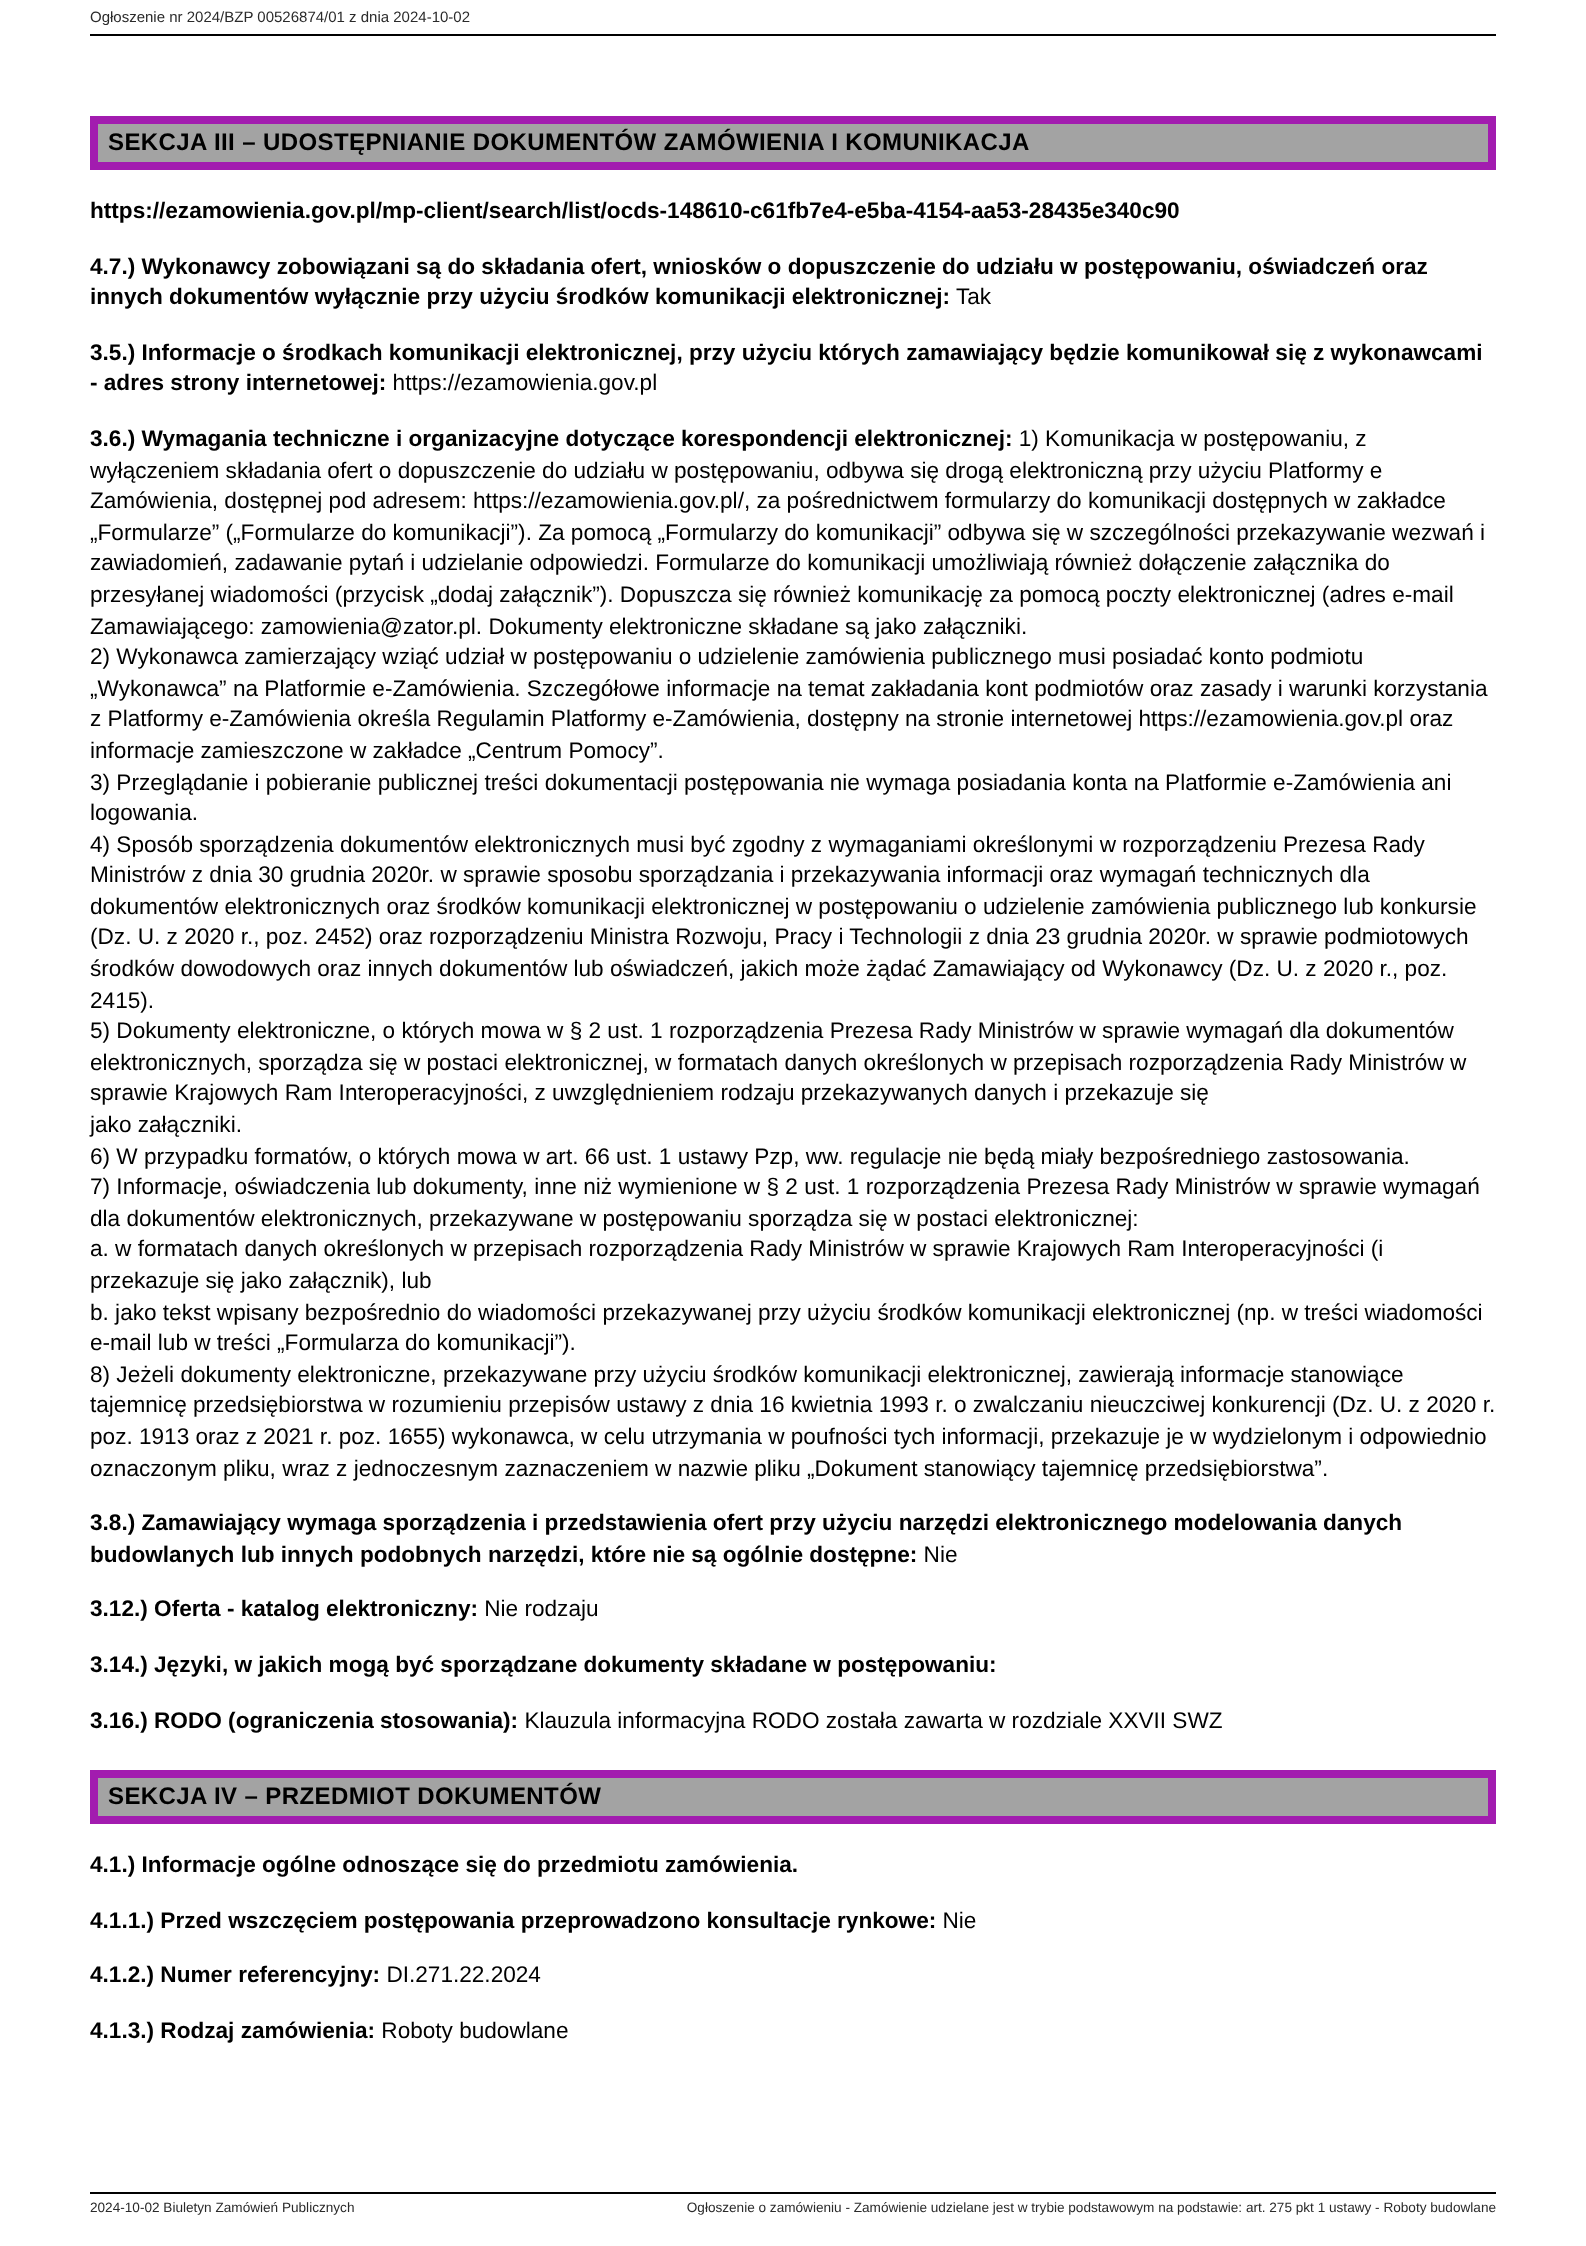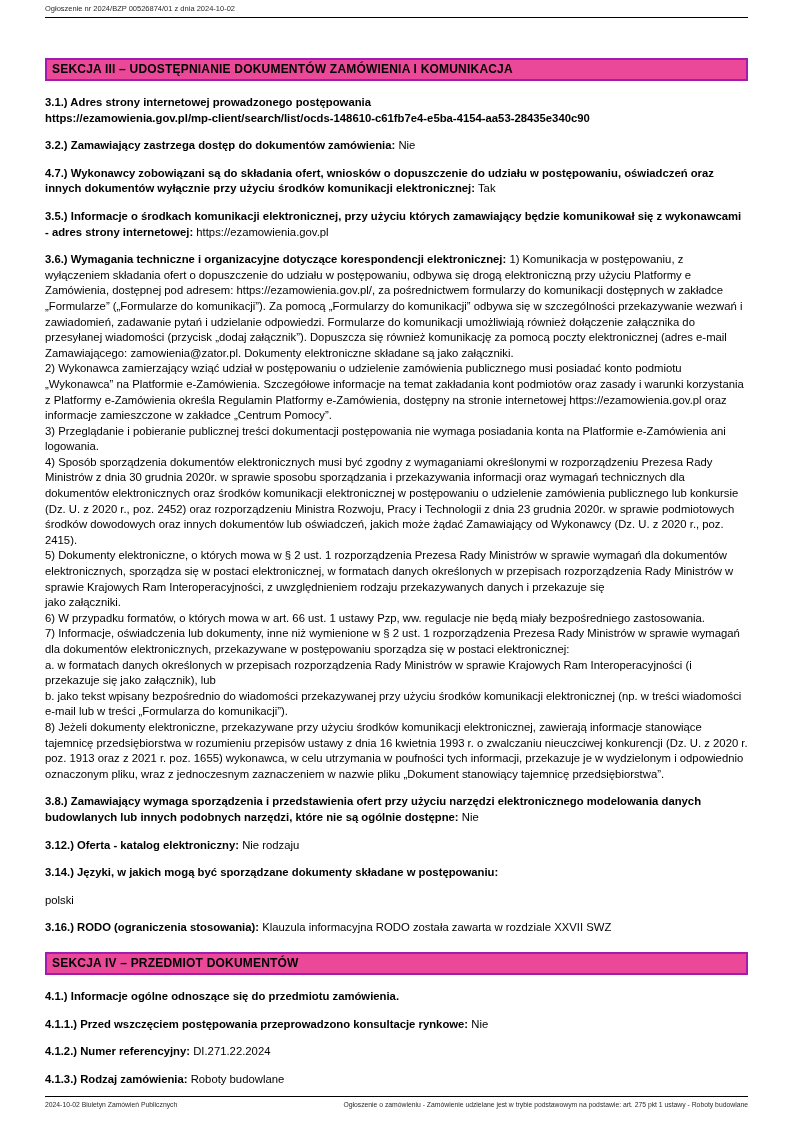--- a/index.html
+++ b/index.html
@@ -11,22 +11,22 @@
     color: #000;
   }
   .page { position: absolute; inset: 0; padding: 4px 45px 0 45px; }
   .doc-header {
     font-size: 7.5px; color: #2a2a2a;
     padding-bottom: 4px;
     border-bottom: 1px solid #000;
   }
   .content { margin-top: 40px; }
   .section-bar {
-    background: #ec4899;
-    border: 2px solid #a21caf;
+    background: #a3a3a3;
+    border: 4px solid #a21caf;
     font-weight: bold;
     font-size: 12px;
     letter-spacing: 0.2px;
     padding: 2px 5px 3px 5px;
     margin: 16px 0 14px 0;
   }
   .content > .section-bar:first-child { margin-top: 0; }
   .item {
     font-size: 11.3px;
     line-height: 15.6px;
@@ -49,39 +49,37 @@
 </head>
 <body>
 
 <div class="page">
   <div class="doc-header">
     <span>Ogłoszenie nr 2024/BZP 00526874/01 z dnia 2024-10-02</span>
   </div>
 
   <div class="content">
       <div class="section-bar">SEKCJA III – UDOSTĘPNIANIE DOKUMENTÓW ZAMÓWIENIA I KOMUNIKACJA</div>
-      <div class="item"><span class="label">3.1.) Adres strony internetowej prowadzonego postępowania</span><div class="value-block">https://ezamowienia.gov.pl/mp-client/search/list/ocds-148610-c61fb7e4-e5ba-4154-aa53-28435e340c90</div></div>
-      <div class="item"><span class="label">3.2.) Zamawiający zastrzega dostęp do dokumentów zamówienia:</span> <span class="value">Nie</span></div>
+      <div class="item"><div class="value-block">https://ezamowienia.gov.pl/mp-client/search/list/ocds-148610-c61fb7e4-e5ba-4154-aa53-28435e340c90</div></div>
       <div class="item"><span class="label">4.7.) Wykonawcy zobowiązani są do składania ofert, wniosków o dopuszczenie do udziału w postępowaniu, oświadczeń oraz innych dokumentów wyłącznie przy użyciu środków komunikacji elektronicznej:</span> <span class="value">Tak</span></div>
       <div class="item"><span class="label">3.5.) Informacje o środkach komunikacji elektronicznej, przy użyciu których zamawiający będzie komunikował się z wykonawcami - adres strony internetowej:</span> <span class="value">https://ezamowienia.gov.pl</span></div>
       <div class="item"><span class="label">3.6.) Wymagania techniczne i organizacyjne dotyczące korespondencji elektronicznej:</span> <span class="value">1) Komunikacja w postępowaniu, z wyłączeniem składania ofert o dopuszczenie do udziału w postępowaniu, odbywa się drogą elektroniczną przy użyciu Platformy e Zamówienia, dostępnej pod adresem: https://ezamowienia.gov.pl/, za pośrednictwem formularzy do komunikacji dostępnych w zakładce „Formularze” („Formularze do komunikacji”). Za pomocą „Formularzy do komunikacji” odbywa się w szczególności przekazywanie wezwań i zawiadomień, zadawanie pytań i udzielanie odpowiedzi. Formularze do komunikacji umożliwiają również dołączenie załącznika do przesyłanej wiadomości (przycisk „dodaj załącznik”). Dopuszcza się również komunikację za pomocą poczty elektronicznej (adres e-mail Zamawiającego: zamowienia@zator.pl. Dokumenty elektroniczne składane są jako załączniki.
 2) Wykonawca zamierzający wziąć udział w postępowaniu o udzielenie zamówienia publicznego musi posiadać konto podmiotu „Wykonawca” na Platformie e-Zamówienia. Szczegółowe informacje na temat zakładania kont podmiotów oraz zasady i warunki korzystania z Platformy e-Zamówienia określa Regulamin Platformy e-Zamówienia, dostępny na stronie internetowej https://ezamowienia.gov.pl oraz informacje zamieszczone w zakładce „Centrum Pomocy”.
 3) Przeglądanie i pobieranie publicznej treści dokumentacji postępowania nie wymaga posiadania konta na Platformie e-Zamówienia ani logowania.
 4) Sposób sporządzenia dokumentów elektronicznych musi być zgodny z wymaganiami określonymi w rozporządzeniu Prezesa Rady Ministrów z dnia 30 grudnia 2020r. w sprawie sposobu sporządzania i przekazywania informacji oraz wymagań technicznych dla dokumentów elektronicznych oraz środków komunikacji elektronicznej w postępowaniu o udzielenie zamówienia publicznego lub konkursie (Dz. U. z 2020 r., poz. 2452) oraz rozporządzeniu Ministra Rozwoju, Pracy i Technologii z dnia 23 grudnia 2020r. w sprawie podmiotowych środków dowodowych oraz innych dokumentów lub oświadczeń, jakich może żądać Zamawiający od Wykonawcy (Dz. U. z 2020 r., poz. 2415).
 5) Dokumenty elektroniczne, o których mowa w § 2 ust. 1 rozporządzenia Prezesa Rady Ministrów w sprawie wymagań dla dokumentów elektronicznych, sporządza się w postaci elektronicznej, w formatach danych określonych w przepisach rozporządzenia Rady Ministrów w sprawie Krajowych Ram Interoperacyjności, z uwzględnieniem rodzaju przekazywanych danych i przekazuje się
 jako załączniki.
 6) W przypadku formatów, o których mowa w art. 66 ust. 1 ustawy Pzp, ww. regulacje nie będą miały bezpośredniego zastosowania.
 7) Informacje, oświadczenia lub dokumenty, inne niż wymienione w § 2 ust. 1 rozporządzenia Prezesa Rady Ministrów w sprawie wymagań dla dokumentów elektronicznych, przekazywane w postępowaniu sporządza się w postaci elektronicznej:
 a. w formatach danych określonych w przepisach rozporządzenia Rady Ministrów w sprawie Krajowych Ram Interoperacyjności (i przekazuje się jako załącznik), lub
 b. jako tekst wpisany bezpośrednio do wiadomości przekazywanej przy użyciu środków komunikacji elektronicznej (np. w treści wiadomości e-mail lub w treści „Formularza do komunikacji”).
 8) Jeżeli dokumenty elektroniczne, przekazywane przy użyciu środków komunikacji elektronicznej, zawierają informacje stanowiące tajemnicę przedsiębiorstwa w rozumieniu przepisów ustawy z dnia 16 kwietnia 1993 r. o zwalczaniu nieuczciwej konkurencji (Dz. U. z 2020 r. poz. 1913 oraz z 2021 r. poz. 1655) wykonawca, w celu utrzymania w poufności tych informacji, przekazuje je w wydzielonym i odpowiednio oznaczonym pliku, wraz z jednoczesnym zaznaczeniem w nazwie pliku „Dokument stanowiący tajemnicę przedsiębiorstwa”.</span></div>
       <div class="item"><span class="label">3.8.) Zamawiający wymaga sporządzenia i przedstawienia ofert przy użyciu narzędzi elektronicznego modelowania danych budowlanych lub innych podobnych narzędzi, które nie są ogólnie dostępne:</span> <span class="value">Nie</span></div>
       <div class="item"><span class="label">3.12.) Oferta - katalog elektroniczny:</span> <span class="value">Nie rodzaju</span></div>
       <div class="item"><span class="label">3.14.) Języki, w jakich mogą być sporządzane dokumenty składane w postępowaniu:</span></div>
-      <div class="item">polski</div>
       <div class="item"><span class="label">3.16.) RODO (ograniczenia stosowania):</span> <span class="value">Klauzula informacyjna RODO została zawarta w rozdziale XXVII SWZ</span></div>
       <div class="section-bar">SEKCJA IV – PRZEDMIOT DOKUMENTÓW</div>
       <div class="item"><span class="label">4.1.) Informacje ogólne odnoszące się do przedmiotu zamówienia.</span></div>
       <div class="item"><span class="label">4.1.1.) Przed wszczęciem postępowania przeprowadzono konsultacje rynkowe:</span> <span class="value">Nie</span></div>
       <div class="item"><span class="label">4.1.2.) Numer referencyjny:</span> <span class="value">DI.271.22.2024</span></div>
       <div class="item"><span class="label">4.1.3.) Rodzaj zamówienia:</span> <span class="value">Roboty budowlane</span></div>
     </div>
 
   <div class="doc-footer">
     <span>2024-10-02 Biuletyn Zamówień Publicznych</span>

